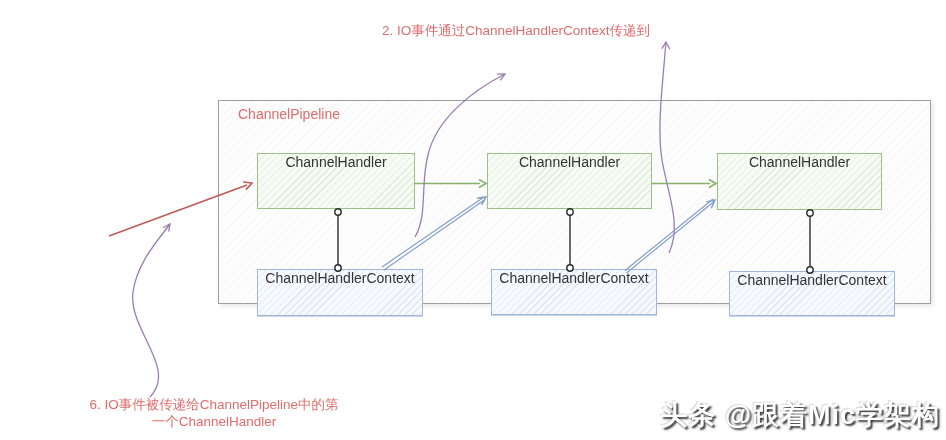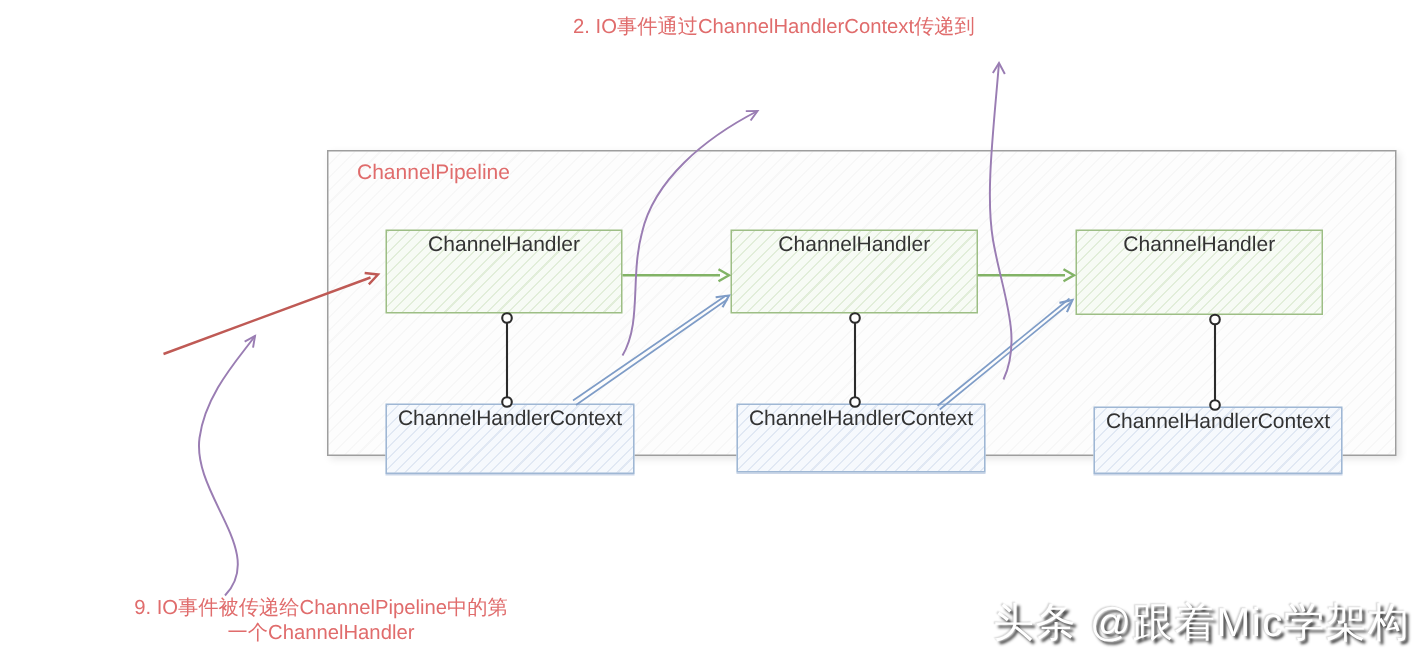--- a/index.html
+++ b/index.html
@@ -92,29 +92,29 @@
   
   .annotation {
     position: absolute;
     text-align: center;
     font-size: 13.5px;
     line-height: 17px;
     color: #e06c6c;
     z-index: 2;
     white-space: nowrap;
   }
-  .annotation-2 { left: 356px; top: 9px; width: 320px; }
+  .annotation-2 { left: 356px; top: 22px; width: 320px; }
   .annotation-1 { left: 64px; top: 396px; width: 300px; }
 
   
   .watermark {
     position: absolute;
     right: 6px; bottom: 7px;
     font-size: 27px;
-    font-weight: normal;
+    font-weight: bold;
     letter-spacing: 1px;
     color: #ffffff;
     text-shadow: 2px 2px 2px rgba(45,45,45,0.95), -1px -1px 1px #d8d8d8;
     z-index: 2;
     white-space: nowrap;
   }
 </style>
 </head>
 <body>
 
@@ -198,19 +198,19 @@
     <g stroke="#9a7db3" stroke-width="1.3" fill="none">
       <path d="M669,253 C682,225 668,195 662,160 C657,130 662,90 666,42"></path>
       <polyline points="669.9,49.3 666,42 661.9,48.7"></polyline>
     </g>
   </svg>
 
   <div class="annotation annotation-2">
     <div>2. IO事件通过ChannelHandlerContext传递到</div>
   </div>
   <div class="annotation annotation-1">
-    <div>9. IO事件被传递给ChannelPipeline中的第</div>
+    <div>6. IO事件被传递给ChannelPipeline中的第</div>
     <div>一个ChannelHandler</div>
   </div>
 
   <div class="watermark">头条 @跟着Mic学架构</div>
 
 </div>
 
 </body></html>

